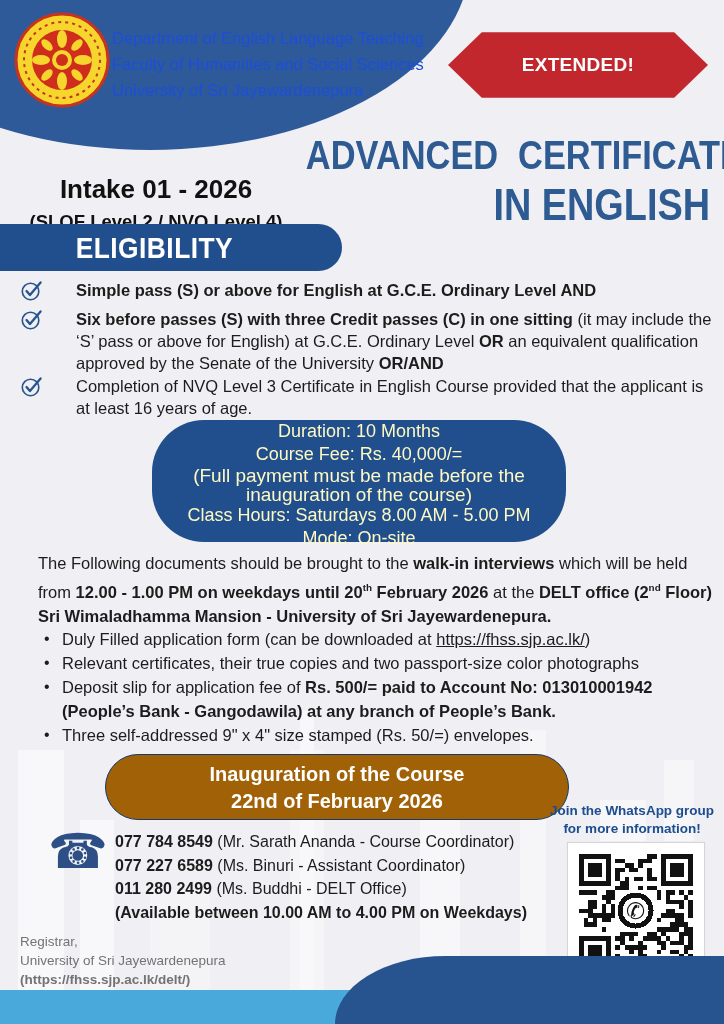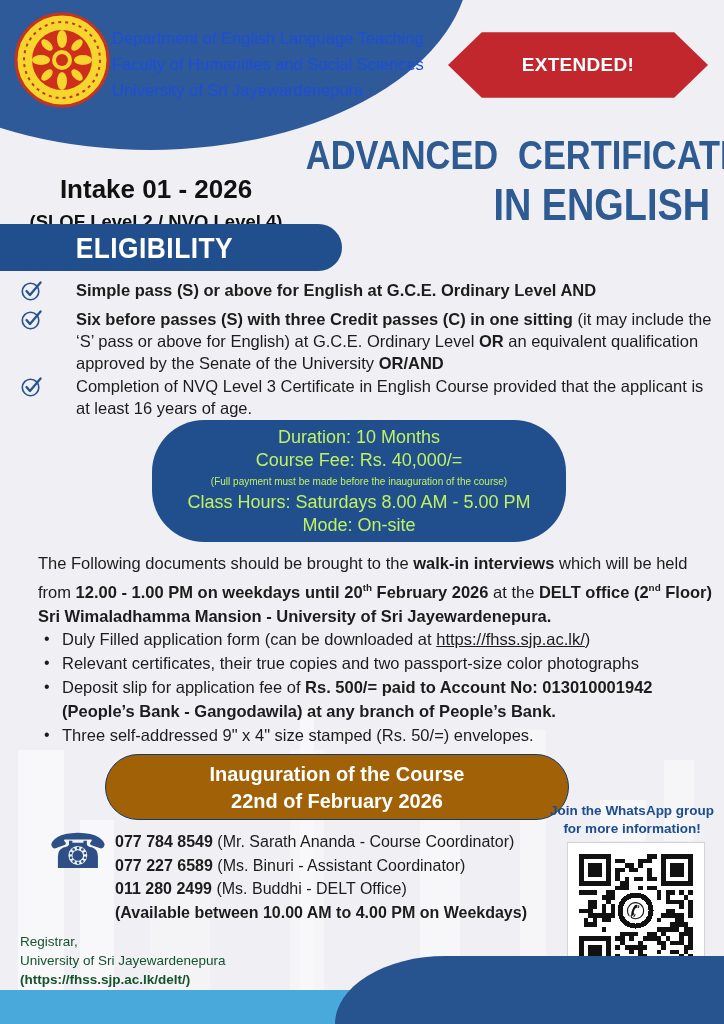--- a/index.html
+++ b/index.html
@@ -44,24 +44,24 @@
   }
   .elig-banner span{color:#fff;font-size:30px;font-weight:bold;transform:scaleX(0.88);letter-spacing:0.5px;}
   .elig-list{left:20px;top:279px;width:692px;z-index:3;font-size:16.5px;line-height:22px;}
   .elig-item{display:flex;align-items:flex-start;margin-bottom:1px;}
   .elig-item .ck{flex:0 0 26px;margin-top:0px;}
   .elig-item .tx{flex:1;margin-left:30px;}
 
   
   .info-box{
     left:152px;top:420px;width:414px;height:122px;border-radius:52px;background:#214e8c;z-index:3;
-    color:#bef264;text-align:center;display:flex;flex-direction:column;justify-content:center;
+    color:#fef9c3;text-align:center;display:flex;flex-direction:column;
   }
   .info-box .l{font-size:18px;line-height:23px;}
-  .info-box .s{font-size:10px;line-height:19px;}
+  .info-box .s{font-size:19px;line-height:19px;}
 
   
   .docs-intro{left:38px;top:551px;width:674px;font-size:16.5px;line-height:24.5px;z-index:3;}
   .doc-list{left:44px;top:627px;width:668px;font-size:16.5px;line-height:24px;z-index:3;}
   .doc-li{display:flex;align-items:flex-start;}
   .doc-li .dot{flex:0 0 18px;font-size:16px;}
   .doc-li .tx{flex:1;}
 
   
   .inaug{
@@ -74,21 +74,21 @@
   
   .phone-ic{left:48px;top:828px;font-size:48px;color:#2d4f86;z-index:3;line-height:1;}
   .contacts{left:115px;top:830px;width:450px;font-size:16px;line-height:23.5px;z-index:3;}
 
   
   .wa-cta{left:543px;top:802px;width:178px;text-align:center;color:#1c4d8e;font-weight:bold;font-size:13.5px;line-height:18px;z-index:3;}
   .qr-card{left:567px;top:842px;width:136px;height:136px;background:#fff;border:1px solid #d4d4d4;z-index:3;
     display:flex;align-items:center;justify-content:center;box-shadow:0 0 0 1px #eee;}
 
   
-  .footer{left:20px;top:932px;font-size:13.5px;line-height:19px;z-index:3;color:#14532d;}
+  .footer{left:20px;top:932px;font-size:13.5px;line-height:19px;z-index:3;color:#737373;}
   .band{left:0;top:990px;width:724px;height:34px;background:#49a9da;z-index:2;}
   .corner{left:335px;top:956px;width:389px;height:68px;background:#27548e;border-top-left-radius:130px 80px;z-index:3;}
 
   
   .skyline{left:0;top:690px;width:724px;height:310px;z-index:1;opacity:0.55;}
 </style>
 </head>
 <body>
 
 <svg class="abs skyline" viewBox="0 0 724 310" aria-hidden="true">

